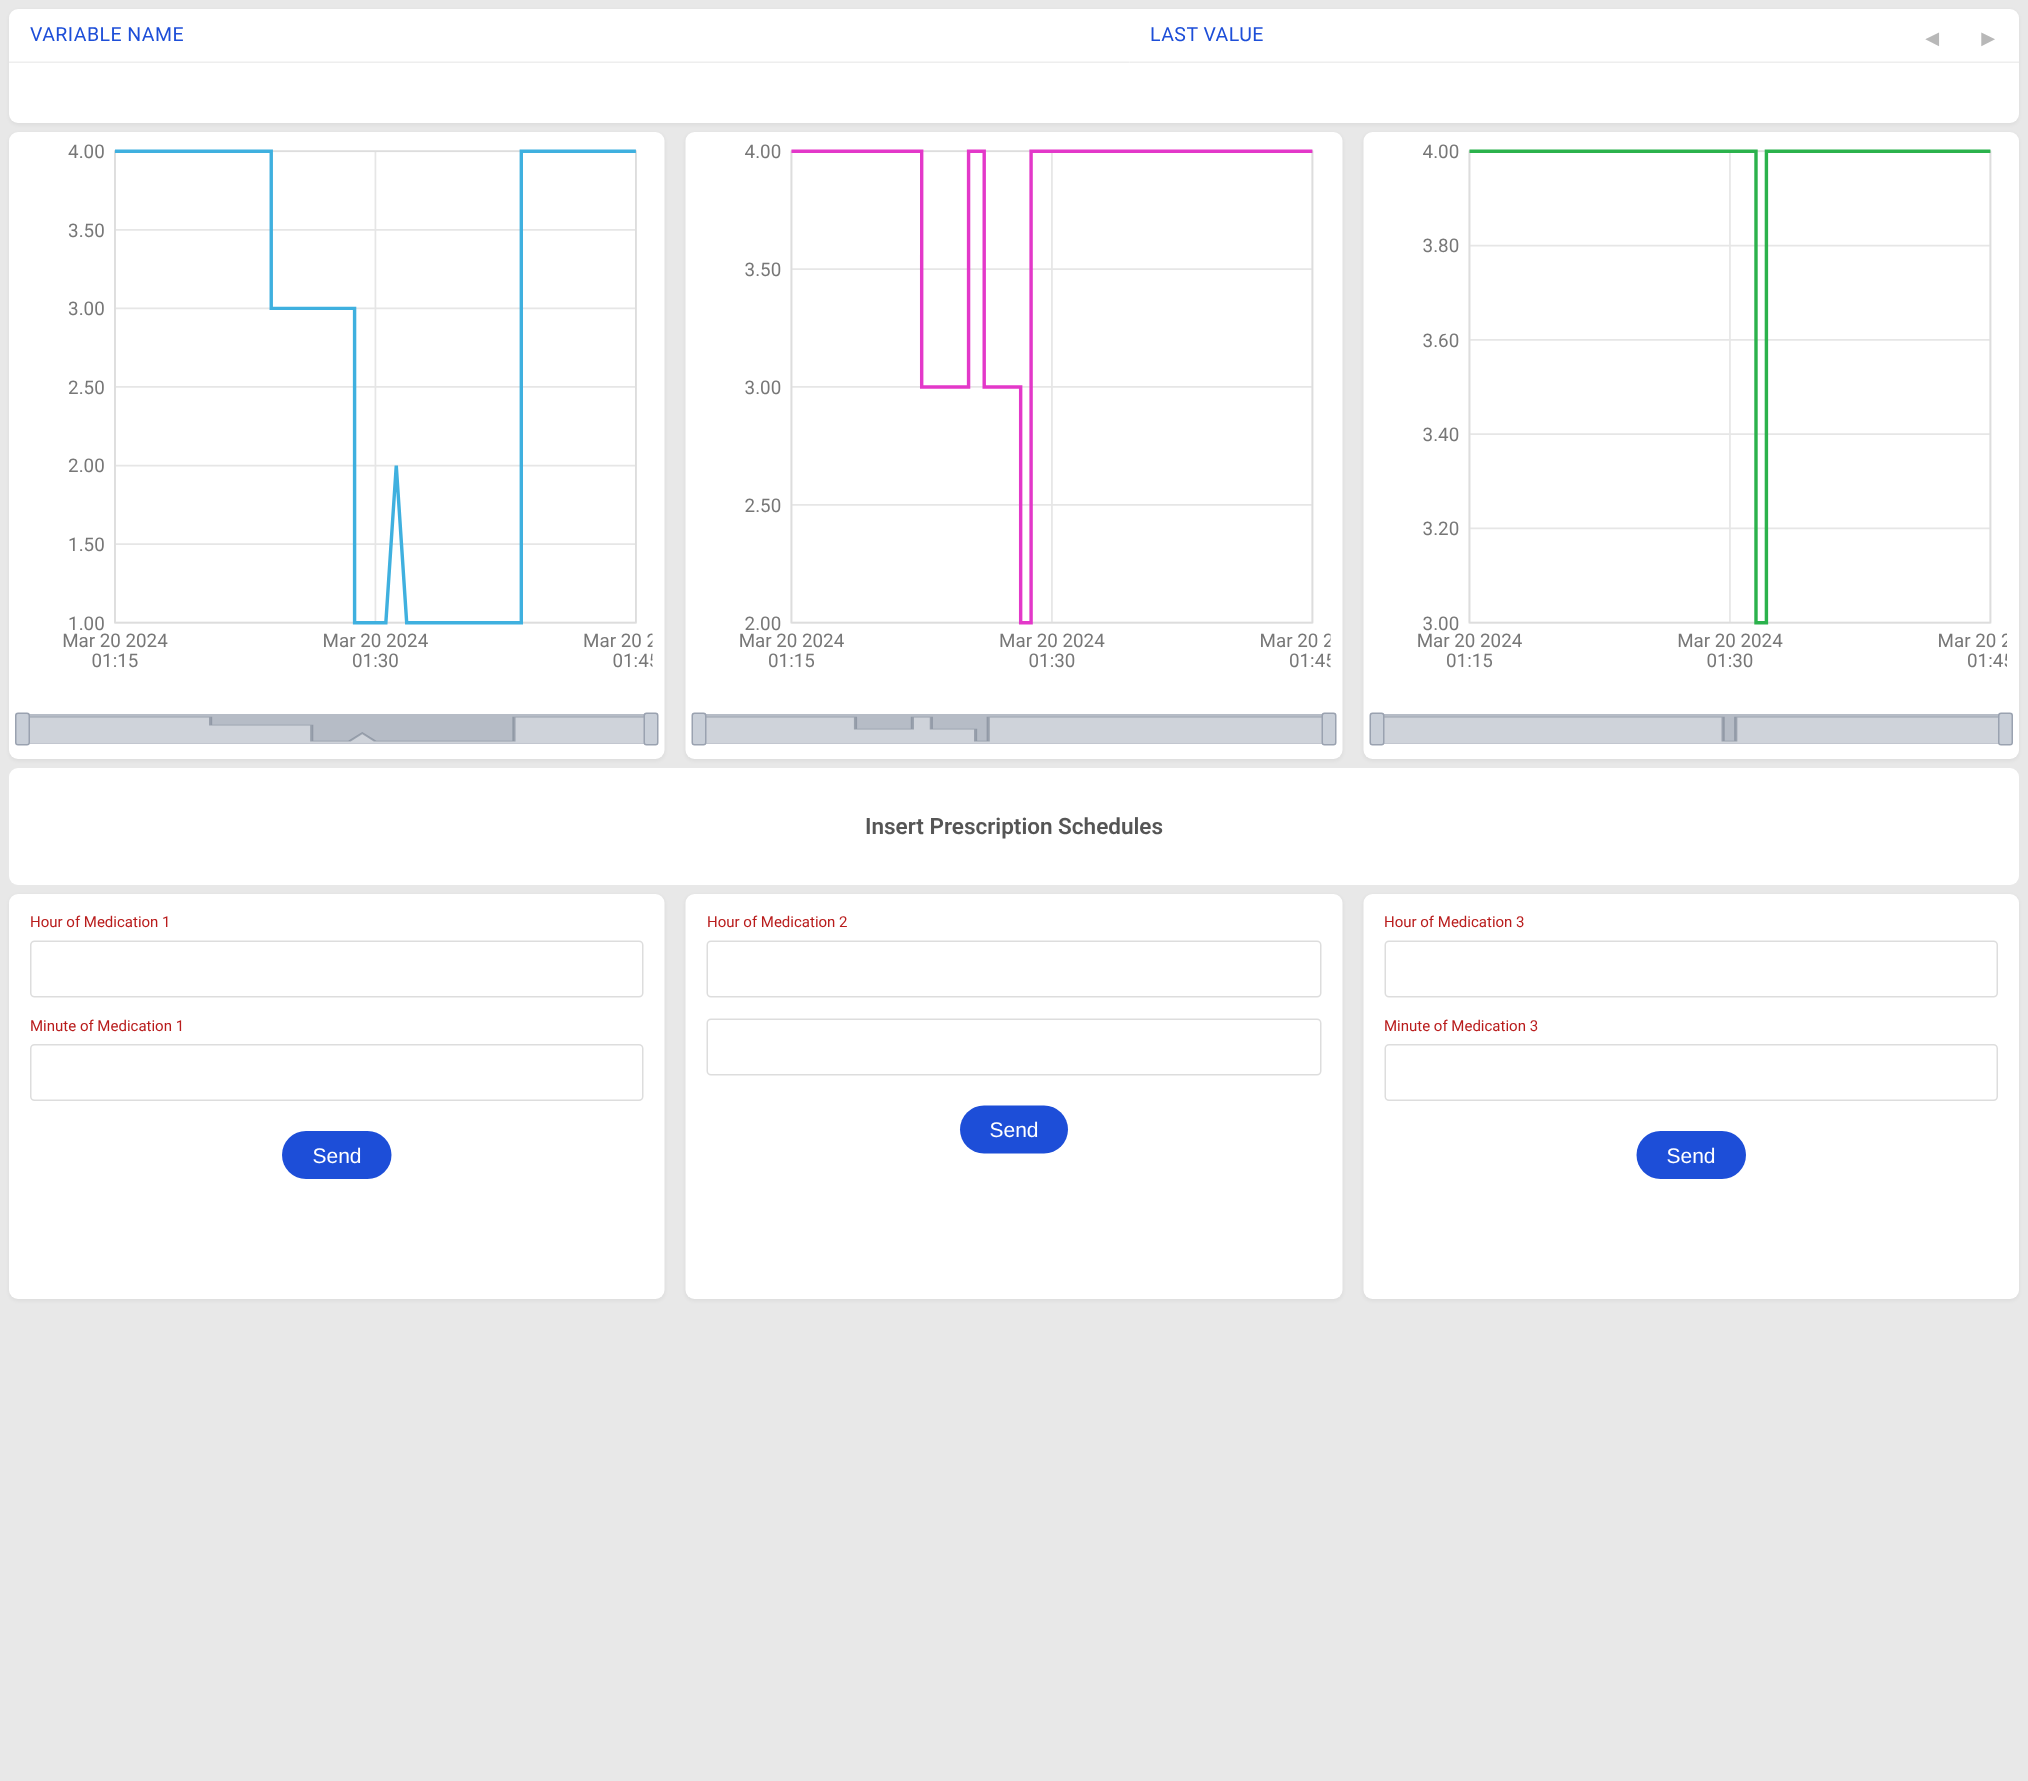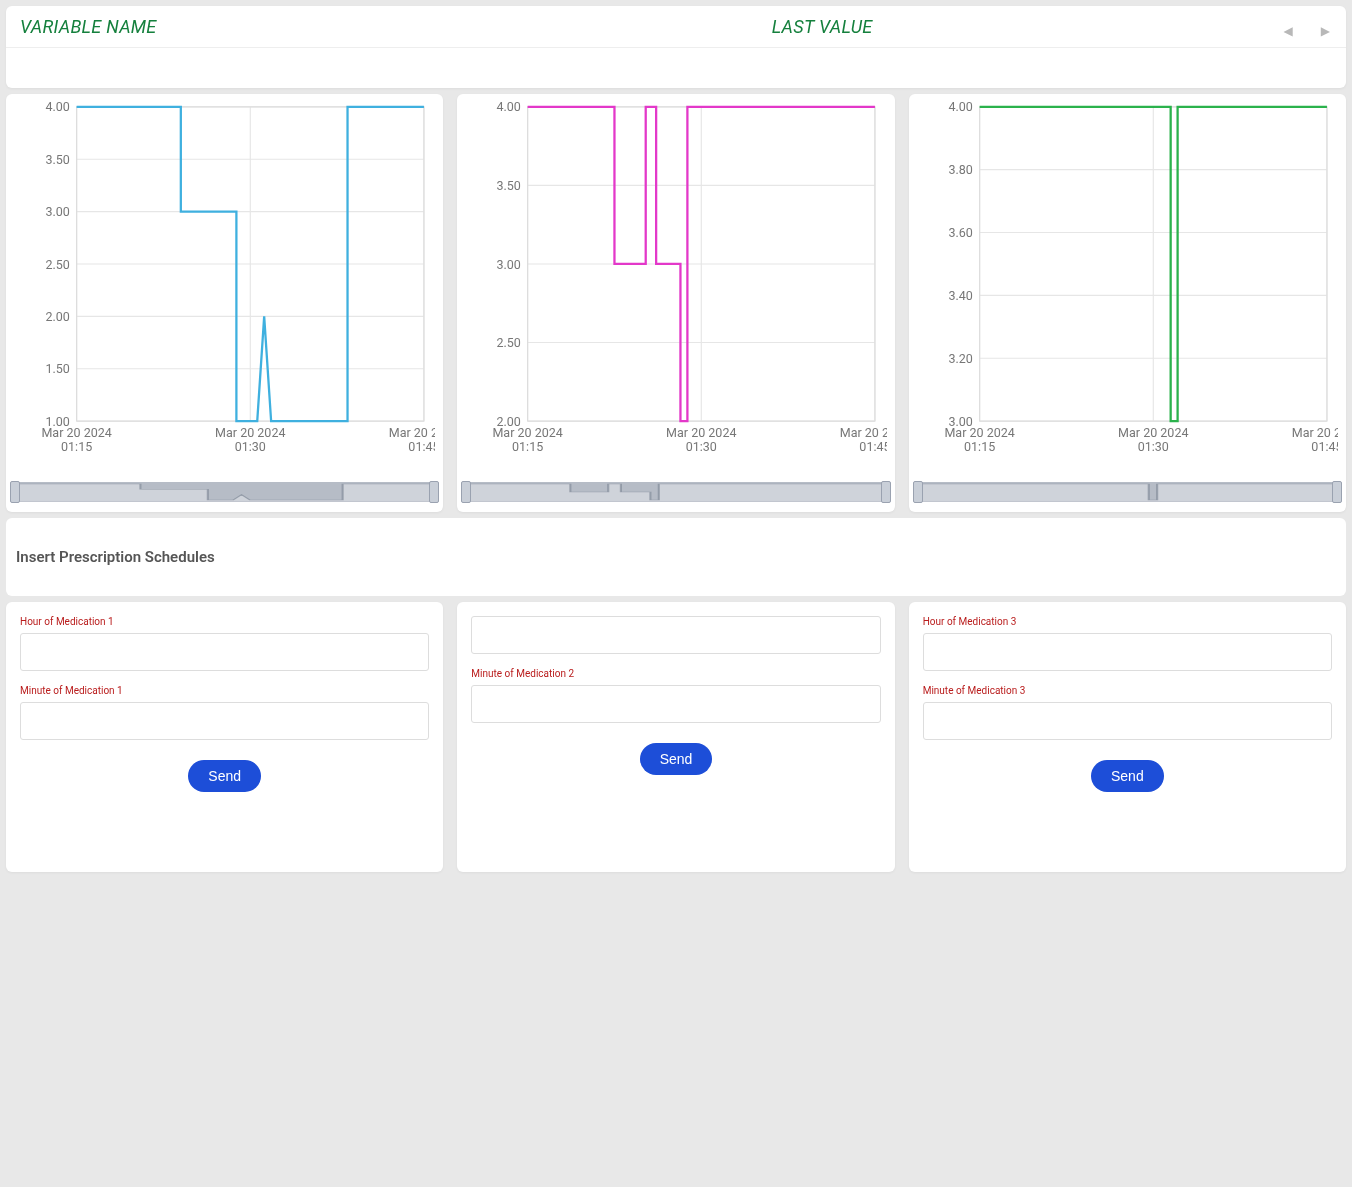--- a/index.html
+++ b/index.html
@@ -22,24 +22,23 @@
   }
   .tbl { width: 100%; border-collapse: collapse; }
   .tbl th, .tbl td {
     text-align: left;
     padding: 10px 14px;
     font-weight: 400;
     color: #5a5a5a;
     border-bottom: 1px solid #eee;
   }
   .tbl th {
-    color: #15803d;
-    font-size: 18px;
+    color: #1d4ed8;
+    font-size: 13px;
     letter-spacing: 0.3px;
-    font-style: italic;
   }
   .tbl th.last, .tbl td.last { text-align: left; }
   .tbl td.last { color: #f0a03a; font-weight: 500; }
   .tbl td.name { color: #8a8a8a; }
   .pager {
     position: absolute;
     right: 16px;
     bottom: 50px;
     display: flex;
     gap: 28px;
@@ -84,21 +83,21 @@
     border: 1px solid #9aa2b0;
     border-radius: 2px;
   }
   .brush-handle.left { left: -4px; }
   .brush-handle.right { right: -4px; }
   
   .title-card {
     margin: 6px;
     background: #fff;
     border-radius: 6px;
-    text-align: left;
+    text-align: center;
     padding: 30px 10px;
     color: #555;
     font-weight: 600;
     font-size: 15px;
   }
   
   .form-card {
     background: #fff;
     border-radius: 6px;
     box-shadow: 0 1px 3px rgba(0,0,0,0.05);
@@ -271,22 +270,22 @@
 
 <div class="row3">
   <div class="form-card">
     <label class="form-label">Hour of Medication 1</label>
     <input class="form-input" type="text" style="">
     <label class="form-label">Minute of Medication 1</label>
     <input class="form-input" type="text" style="">
     <button class="send-btn">Send</button>
   </div>
   <div class="form-card">
-    <input class="form-input" type="text" style="">
-    <label class="form-label">Minute of Medication 2</label>
+    <label class="form-label">Hour of Medication 2</label>
+    <input class="form-input" type="text" style="">
     <input class="form-input" type="text" style="">
     <button class="send-btn">Send</button>
   </div>
   <div class="form-card">
     <label class="form-label">Hour of Medication 3</label>
     <input class="form-input" type="text" style="">
     <label class="form-label">Minute of Medication 3</label>
     <input class="form-input" type="text" style="">
     <button class="send-btn">Send</button>
   </div>

